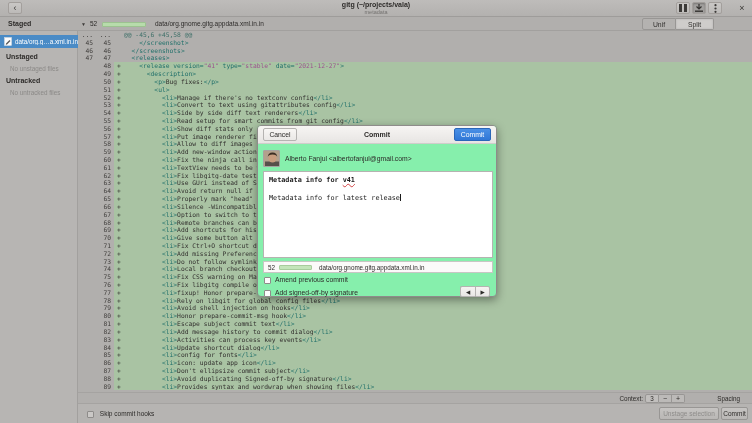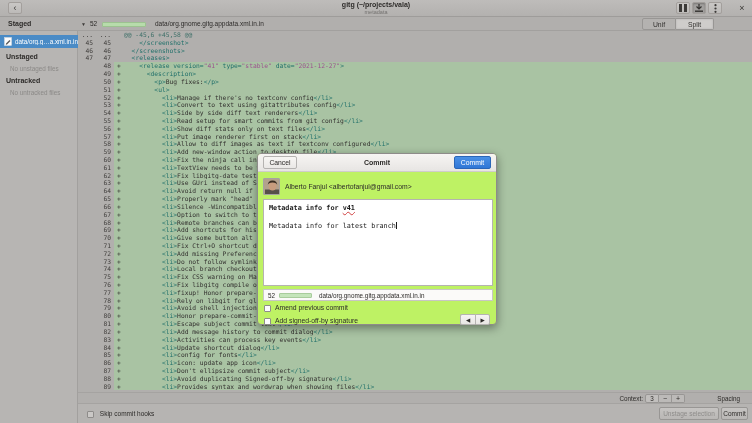--- a/index.html
+++ b/index.html
@@ -75,22 +75,22 @@
   .chk { display:inline-block; width:7px; height:7px; background:#cac8c6;
     border:1px solid #8e8c8a; border-radius:1px; vertical-align:middle;}
   #skip-row { position:absolute; left:9px; top:6px; font-size:6.5px; color:#2d2b29;}
   .bb-btn { position:absolute; top:3px; height:13px; border:1px solid #989694; border-radius:2px;
     background:linear-gradient(#c6c4c2,#b9b7b5); font-size:6.5px; color:#2d2b29;
     display:flex; align-items:center; justify-content:center;}
   #unstage-btn { right:33px; width:60px; color:#8e8c8a;}
   #commit-btn-bottom { right:4px; width:27px;}
 
   
-  #dialog { left:257px; top:125px; width:240px; height:172px; background:#bef264;
-    border:1px solid #8e8c8a; border-radius:4px; box-shadow:0 3px 10px rgba(0,0,0,.4); z-index:20;margin-top:28px;}
+  #dialog { left:257px; top:125px; width:240px; height:172px; background:#86efac;
+    border:1px solid #8e8c8a; border-radius:4px; box-shadow:0 3px 10px rgba(0,0,0,.4); z-index:20;}
   #dlg-header { position:absolute; left:0; top:0; width:100%; height:18px;
     background:linear-gradient(#f7f5f3,#e7e5e3); border-bottom:1px solid #cfcdcb;
     border-radius:3px 3px 0 0;}
   #dlg-title { position:absolute; left:0; right:0; top:5px; text-align:center;
     font-size:7px; font-weight:bold; color:#2d2b29;}
   #dlg-cancel { position:absolute; left:5px; top:2px; width:34px; height:13px;
     background:linear-gradient(#f8f6f4,#eae8e6); border:1px solid #b5b3b1; border-radius:2px;
     font-size:6.8px; color:#2d2b29; display:flex; align-items:center; justify-content:center;}
   #dlg-commit { position:absolute; right:5px; top:2px; width:37px; height:13px;
     background:linear-gradient(#4a90e6,#3077d6); border:1px solid #2a66b8; border-radius:2px;
@@ -276,21 +276,21 @@
           <rect x="1" y="10.5" width="15" height="6.5" fill="#57504a"></rect>
           <ellipse cx="8.5" cy="7" rx="4" ry="4.6" fill="#c89c7e"></ellipse>
           <path d="M3.8 6 Q4 1.4 8.5 1.4 Q13 1.4 13.2 6 Q12.8 3.6 8.5 3.4 Q4.2 3.6 3.8 6 Z" fill="#3c2e24"></path>
         </svg>
       </span>
     <span id="author-name">Alberto Fanjul &lt;albertofanjul@gmail.com&gt;</span>
   </div>
   <div id="msg-area">
     <div id="msg-subject"><span>Metadata info for </span><span class="misspell">v41</span></div>
     <div>&nbsp;</div>
-    <div><span>Metadata info for latest branch</span><span class="caret"></span></div>
+    <div><span>Metadata info for latest release</span><span class="caret"></span></div>
   </div>
   <div id="dlg-file-row">
     <span id="dlg-file-count">52</span>
     <span id="dlg-stat-bar"></span>
     <span id="dlg-file-name">data/org.gnome.gitg.appdata.xml.in.in</span>
   </div>
   <label class="dlg-chk-row" style="top:150px;">
     <span class="chk"></span><span>Amend previous commit</span>
   </label>
   <label class="dlg-chk-row" style="top:163px;">

